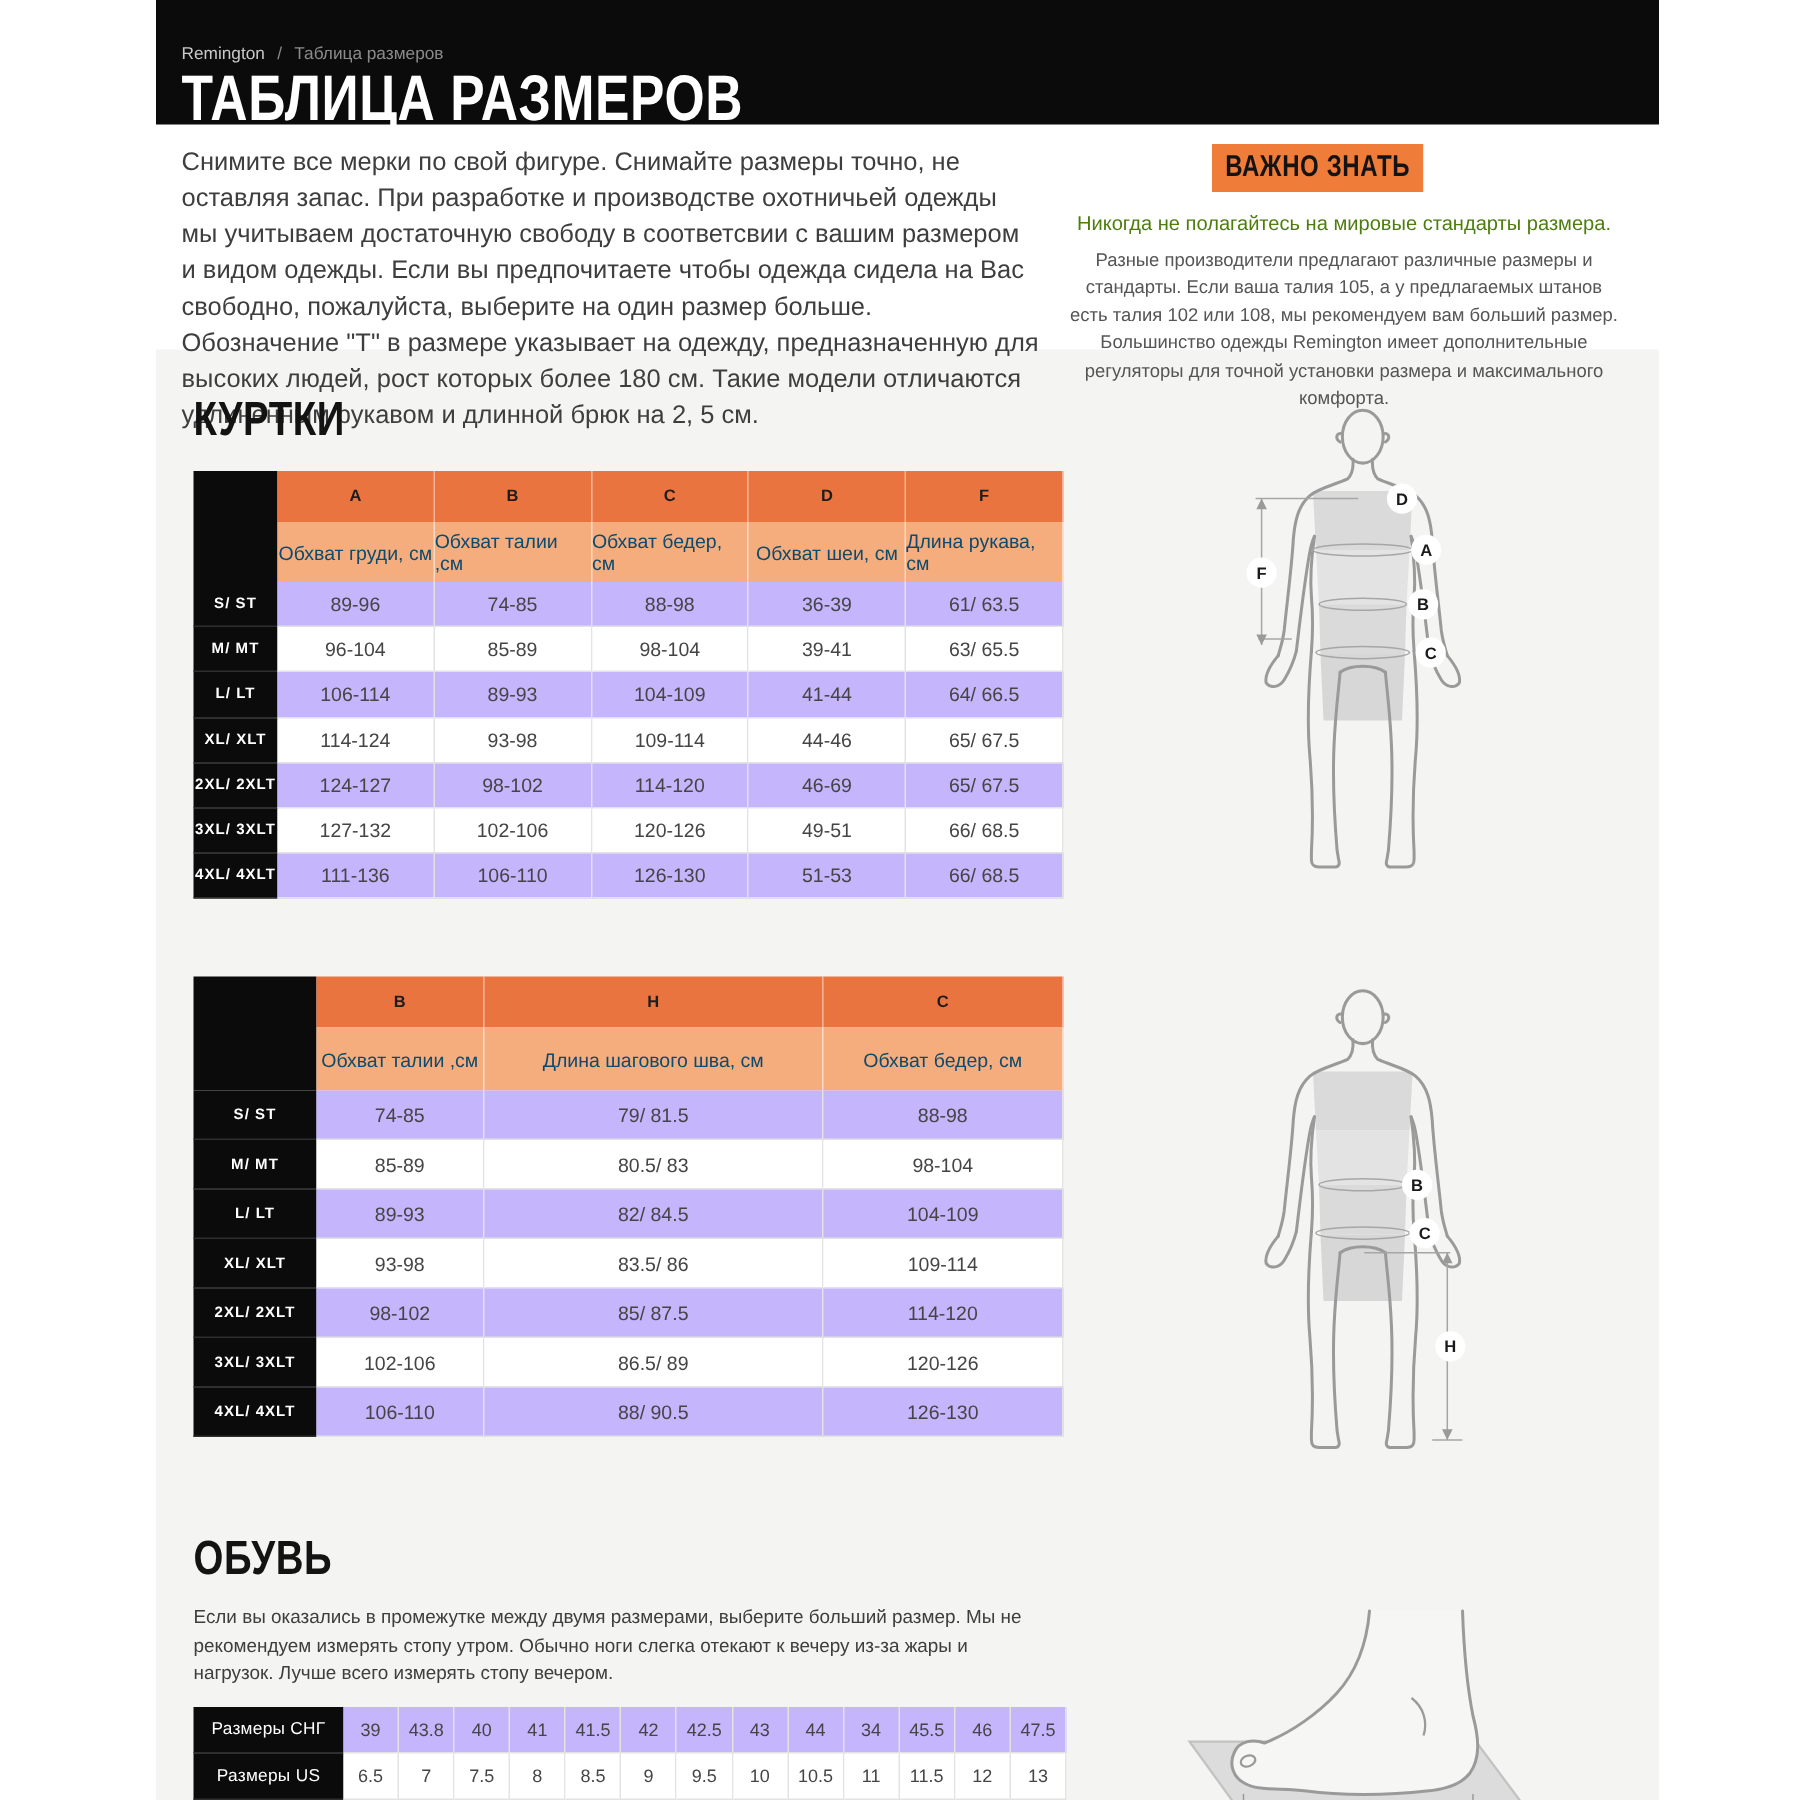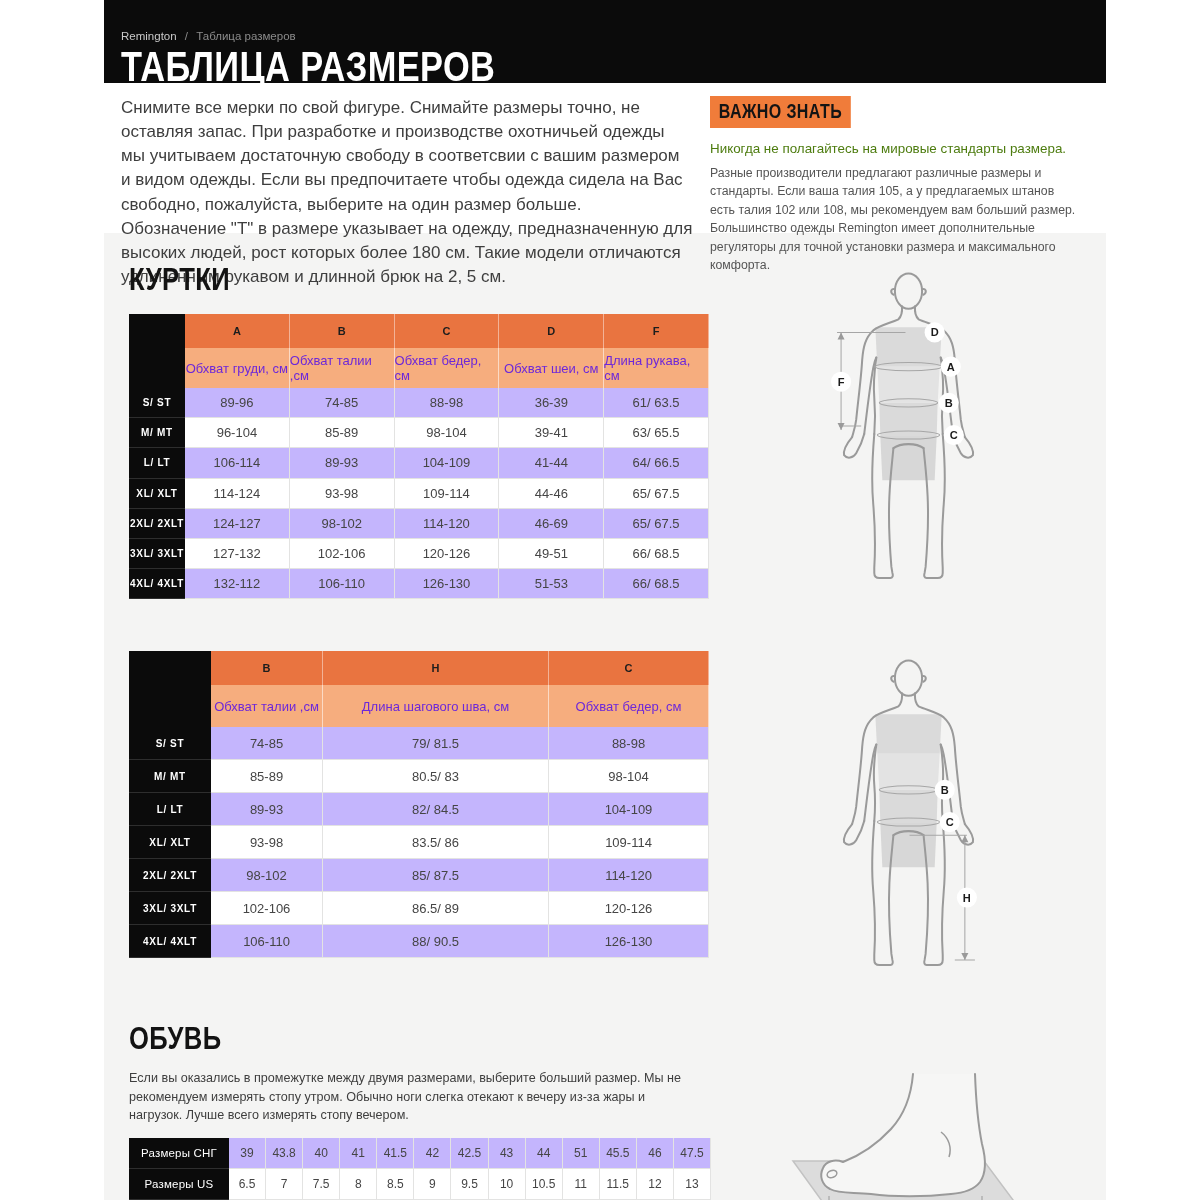--- a/index.html
+++ b/index.html
@@ -16,21 +16,21 @@
   .crumbs { font-size:11.5px;margin-top:20px; }
   .crumbs .home { color:#c9c9c9; text-decoration:none; cursor:pointer; }
   .crumbs .sep { color:#8b8b8b; margin:0 5px; }
   .crumbs .cur { color:#8b8b8b; }
   .hero h1 { color:#fff; font-size:43px; margin-top:2px; line-height:1.05; }
 
   
   .intro { display:flex; padding:13px 17px 0; height:150px; }
   .intro-left { width:572px; font-size:17px; line-height:1.42; color:#3e3e3e; }
   .intro-left p + p { margin-top:0; }
-  .intro-right { margin-left:17px; width:372px; }
+  .intro-right { margin-left:17px; width:372px;text-align:center; }
   .badge { background:var(--badge_orange,#f07c3a); color:#141414; font-size:20px;
            padding:4px 11px 5px; }
   .lead { font-size:13.4px; font-weight:400; color:#4d7c0f; margin-top:13px; }
   .imp-text { font-size:12.3px; color:#555; line-height:1.5; margin-top:8px; }
 
   
   .panel { background:var(--panel,#f4f4f3); margin-top:0; height:967px; padding:28px 0 0 25px; }
   .size-section { display:flex; }
   .size-section + .size-section { margin-top:52px; }
   .tables-col { width:582px; }
@@ -40,21 +40,21 @@
   
   .size-table { display:grid; width:580px; }
   .size-table.jackets { grid-template-columns:56px repeat(5,1fr); grid-template-rows:34px 40px repeat(7,30.2px); }
   .size-table.pants   { grid-template-columns:82px 112px 226px 160px; grid-template-rows:34px 42px repeat(7,33px); }
   .size-table.shoes   { width:582px; grid-template-columns:100px repeat(13,1fr); grid-template-rows:repeat(3,31px); }
   .cell { display:flex; align-items:center; justify-content:center; font-size:13px; color:#454545;
           background:#fff; border-right:1px solid #e3e3e2; border-bottom:1px solid #e3e3e2; }
   .cell.corner { background:var(--black,#0b0b0b); border:none; }
   .cell.letter { background:var(--orange,#e97440); color:#1d1d1d; font-weight:700; font-size:11px;
                  border-right:1px solid rgba(255,255,255,.45); border-bottom:none; }
-  .cell.measure { background:var(--orangeLight,#f6ad7e); color:#6d28d9; font-size:13px;
+  .cell.measure { background:var(--orangeLight,#f6ad7e); color:#0c4a6e; font-size:13px;
                   border-right:1px solid rgba(255,255,255,.55); border-bottom:none; }
   .cell.rowlabel { background:var(--black,#0b0b0b); color:#fff; font-size:10px; font-weight:700;
                    letter-spacing:.7px; border-right:none; border-bottom:1px solid #2e2e2e; }
   .cell.alt { background:#c4b5fd; }
   .shoes .cell { font-size:12px; }
   .shoes .cell.rowlabel { font-size:11.5px; font-weight:400; letter-spacing:.2px; }
 
   .shoes-note { width:565px; font-size:12.6px; line-height:1.45; color:#3e3e3e; margin:-4px 0 14px; }
 
   
@@ -133,21 +133,21 @@
             <div class="cell data alt">114-120</div>
             <div class="cell data alt">46-69</div>
             <div class="cell data alt">65/ 67.5</div>
             <div class="cell rowlabel">3XL/ 3XLT</div>
             <div class="cell data">127-132</div>
             <div class="cell data">102-106</div>
             <div class="cell data">120-126</div>
             <div class="cell data">49-51</div>
             <div class="cell data">66/ 68.5</div>
             <div class="cell rowlabel">4XL/ 4XLT</div>
-            <div class="cell data alt">132-112</div>
+            <div class="cell data alt">111-136</div>
             <div class="cell data alt">106-110</div>
             <div class="cell data alt">126-130</div>
             <div class="cell data alt">51-53</div>
             <div class="cell data alt">66/ 68.5</div>
           </div>
       </div>
       <div class="figure-col" style="margin-top:8px;">
         <svg width="195" height="312" viewBox="0 0 190 310">
           <g fill="#dadada" stroke="none">
             <path d="M62,58 L128,58 L126,97 L64,97 Z"></path>
@@ -290,21 +290,21 @@
             <div class="cell rowlabel">Размеры СНГ</div>
             <div class="cell data alt">39</div>
             <div class="cell data alt">43.8</div>
             <div class="cell data alt">40</div>
             <div class="cell data alt">41</div>
             <div class="cell data alt">41.5</div>
             <div class="cell data alt">42</div>
             <div class="cell data alt">42.5</div>
             <div class="cell data alt">43</div>
             <div class="cell data alt">44</div>
-            <div class="cell data alt">51</div>
+            <div class="cell data alt">34</div>
             <div class="cell data alt">45.5</div>
             <div class="cell data alt">46</div>
             <div class="cell data alt">47.5</div>
             <div class="cell rowlabel">Размеры US</div>
             <div class="cell data">6.5</div>
             <div class="cell data">7</div>
             <div class="cell data">7.5</div>
             <div class="cell data">8</div>
             <div class="cell data">8.5</div>
             <div class="cell data">9</div>

